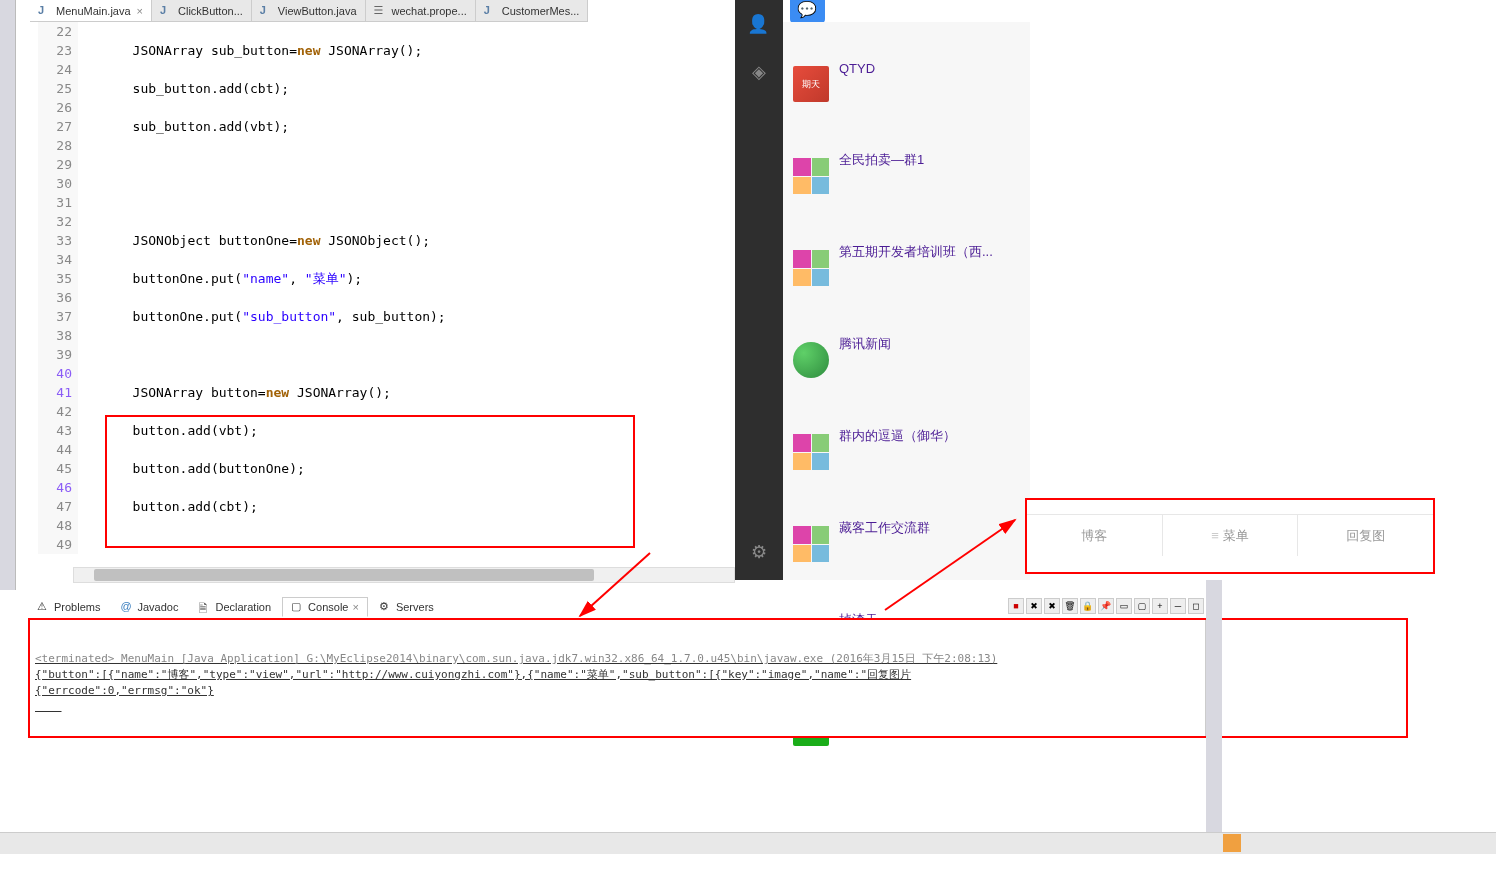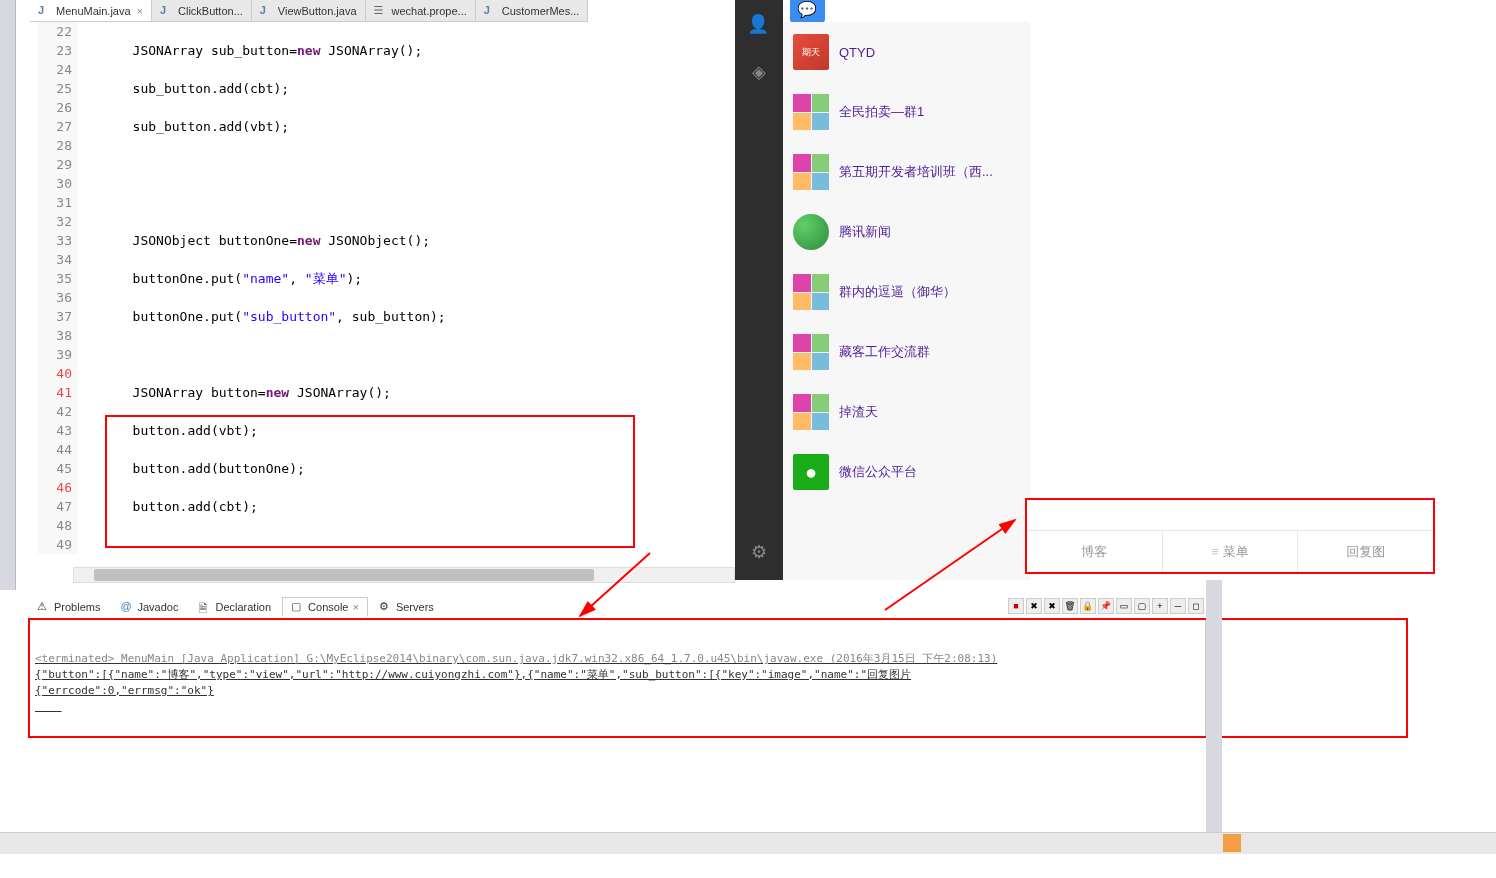--- a/index.html
+++ b/index.html
@@ -13,54 +13,54 @@
 .tab.active { background: #fff; }
 .tab-icon { width: 14px; height: 14px; margin-right: 4px; display: inline-block; }
 .java-icon { color: #5b7fa6; font-weight: bold; }
 .prop-icon { color: #666; }
 .tab-close { margin-left: 6px; color: #888; font-size: 11px; }
 
 
 .editor { position: absolute; left: 30px; top: 22px; width: 705px; height: 560px; background: #fff; overflow: hidden; }
 .gutter { position: absolute; left: 8px; top: 0; width: 40px; text-align: right; padding-right: 6px; color: #888; font-family: Consolas, monospace; font-size: 13px; line-height: 19px; background: #f8f8f8; }
 .gutter .ln { height: 19px; }
-.gutter .ln.warn { color: #ef4444; }
+.gutter .ln.warn { color: #8b5cf6; }
 .code-area { position: absolute; left: 40px; top: 0; right: 0; font-family: Consolas, monospace; font-size: 13px; line-height: 19px; white-space: pre; }
 .code-line { height: 19px; }
-.kw { color: #701a75; font-weight: bold; }
+.kw { color: #a16207; font-weight: bold; }
 .str { color: #2a00ff; }
 
 .red-box-code { position: absolute; left: 105px; top: 415px; width: 530px; height: 133px; border: 2px solid red; pointer-events: none; }
 
 .hscroll { position: absolute; left: 73px; top: 567px; width: 662px; height: 16px; background: #f0f0f0; border: 1px solid #ddd; }
 .hscroll-thumb { position: absolute; left: 20px; top: 1px; width: 500px; height: 12px; background: #c0c0c0; border-radius: 2px; }
 
 
 .wechat-sidebar { position: absolute; left: 735px; top: 0; width: 48px; height: 580px; background: #2e2e2e; display: flex; flex-direction: column; align-items: center; padding-top: 12px; gap: 24px; }
 .wechat-sidebar .sicon { width: 24px; height: 24px; color: #888; display: flex; align-items: center; justify-content: center; font-size: 18px; }
 .wechat-sidebar .sicon.settings { margin-top: auto; margin-bottom: 16px; }
 
 .chat-badge { position: absolute; left: 790px; top: -5px; width: 35px; height: 28px; background: #3b8cf3; border-radius: 4px; display: flex; align-items: center; justify-content: center; color: #fff; font-size: 16px; }
 
 
 .chat-list { position: absolute; left: 783px; top: 22px; width: 247px; height: 558px; background: #f7f7f7; }
 .chat-item { display: flex; align-items: center; padding: 12px 10px; cursor: pointer; }
-.avatar { width: 36px; height: 36px; margin-right: 10px; border-radius: 2px; flex-shrink: 0; }
+.avatar { width: 36px; height: 36px; margin-right: 10px; border-radius: 2px; flex-shrink: 0; margin-top: 32px; }
 .avatar.red { background: linear-gradient(135deg,#e74c3c,#c0392b); display:flex; align-items:center; justify-content:center; color:#fff; font-size:9px; }
 .avatar.grid { display: grid; grid-template-columns: 1fr 1fr; grid-template-rows: 1fr 1fr; gap: 1px; }
 .avatar.grid div { background: #bbb; }
 .avatar.grid div:nth-child(1){background:#d4a;} .avatar.grid div:nth-child(2){background:#8c7;} .avatar.grid div:nth-child(3){background:#fb6;} .avatar.grid div:nth-child(4){background:#7bd;}
 .avatar.qq { background: radial-gradient(circle at 30% 30%, #5fd068, #2e8b3e); border-radius: 50%; }
 .avatar.person { background: linear-gradient(#d8b89a,#b8987a); }
 .avatar.green { background: #1aad19; display:flex; align-items:center; justify-content:center; color:#fff; font-size:20px; }
 .chat-name { font-size: 13px; color: #4c1d95; white-space: nowrap; overflow: hidden; text-overflow: ellipsis; }
 
 
 .menu-preview { position: absolute; left: 1025px; top: 498px; width: 410px; height: 76px; border: 2px solid red; background: #fff; }
-.menu-tabs { position: absolute; left: 0; bottom: 0; right: 0; height: 42px; display: flex; border-top: 1px solid #e7e7e7; }
+.menu-tabs { position: absolute; left: 0; bottom: 16px; right: 0; height: 42px; display: flex; border-top: 1px solid #e7e7e7; }
 .menu-tab { flex: 1; display: flex; align-items: center; justify-content: center; border-right: 1px solid #e7e7e7; color: #999; font-size: 13px; cursor: pointer; }
 .menu-tab:last-child { border-right: none; }
 .menu-icon { margin-right: 4px; color: #ccc; }
 
 
 .arrow { position: absolute; pointer-events: none; }
 
 
 .bottom-tabs { position: absolute; left: 28px; top: 596px; height: 22px; display: flex; align-items: center; gap: 2px; }
 .btab { display: flex; align-items: center; padding: 2px 8px; font-size: 11px; color: #333; cursor: pointer; border: 1px solid transparent; }

